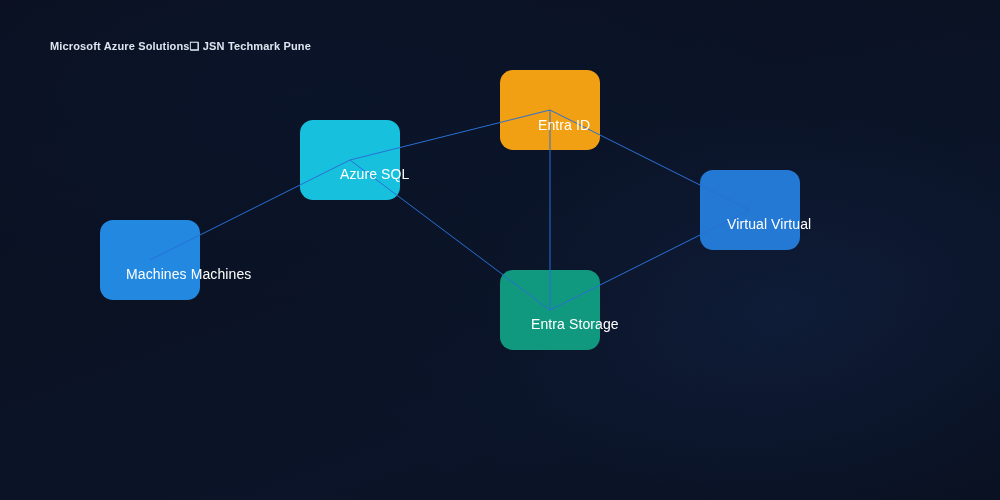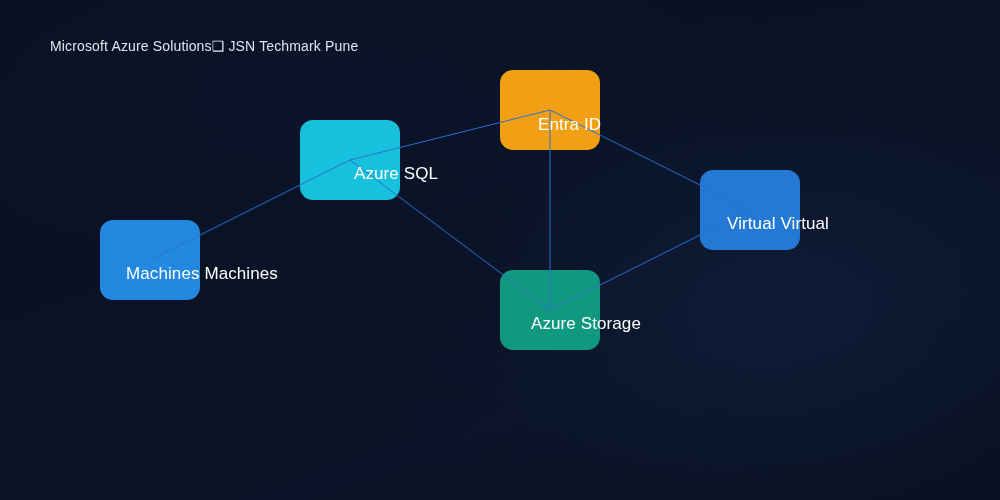--- a/index.html
+++ b/index.html
@@ -17,44 +17,45 @@
       radial-gradient(ellipse 700px 300px at 30% 18%, rgba(12,26,54,0.35) 0%, rgba(0,0,0,0) 72%),
       linear-gradient(160deg, #0a1020 0%, #0a1224 42%, #0b1428 70%, #091020 100%);
     font-family: "Liberation Sans", sans-serif;
     -webkit-font-smoothing: antialiased;
   }
 
   #diagram-title {
     position: absolute;
     left: 50px;
     top: 39px;
-    font-size: 14px;
+    font-size: 11px;
     line-height: 14px;
     color: #dde5ef;
     letter-spacing: 0.15px;
     white-space: nowrap;
+    font-weight: bold;
   }
 
   #edge-layer {
     position: absolute;
     left: 0;
     top: 0;
     width: 1000px;
     height: 500px;
   }
 
   .node {
     position: absolute;
     box-sizing: border-box;
     border-radius: 13px;
   }
 
   .node-label {
     position: absolute;
-    font-size: 17px;
+    font-size: 14px;
     line-height: 14px;
     color: #ffffff;
     white-space: nowrap;
     letter-spacing: 0.1px;
     text-align: center;
   }
 </style>
 </head>
 <body>
 
@@ -73,19 +74,19 @@
 
   <div id="node-layer" style="position: absolute; left: 0px; top: 0px; width: 1000px; height: 500px; z-index: 1;">
       <div class="node" style="left: 100px; top: 220px; width: 100px; height: 80px; background: rgb(34, 136, 224);"></div>
       <div class="node" style="left: 300px; top: 120px; width: 100px; height: 80px; background: rgb(23, 193, 221);"></div>
       <div class="node" style="left: 500px; top: 70px; width: 100px; height: 80px; background: rgb(242, 160, 19);"></div>
       <div class="node" style="left: 500px; top: 270px; width: 100px; height: 80px; background: rgb(16, 153, 127);"></div>
       <div class="node" style="left: 700px; top: 170px; width: 100px; height: 80px; background: rgb(35, 121, 212);"></div>
     </div>
   <div id="label-layer" style="position: absolute; left: 0px; top: 0px; width: 1000px; height: 500px; z-index: 3;">
       <div class="node-label" style="left: 126px; top: 267px;">Machines Machines</div>
-      <div class="node-label" style="left: 340px; top: 167px; margin-left: 14px;">Azure SQL</div>
+      <div class="node-label" style="left: 340px; top: 167px;">Azure SQL</div>
       <div class="node-label" style="left: 538px; top: 118px;">Entra ID</div>
-      <div class="node-label" style="left: 531px; top: 317px;">Azure Storage</div>
+      <div class="node-label" style="left: 531px; top: 317px;">Entra Storage</div>
       <div class="node-label" style="left: 727px; top: 217px;">Virtual Virtual</div>
     </div>
 
 </div>
 
 </body></html>

